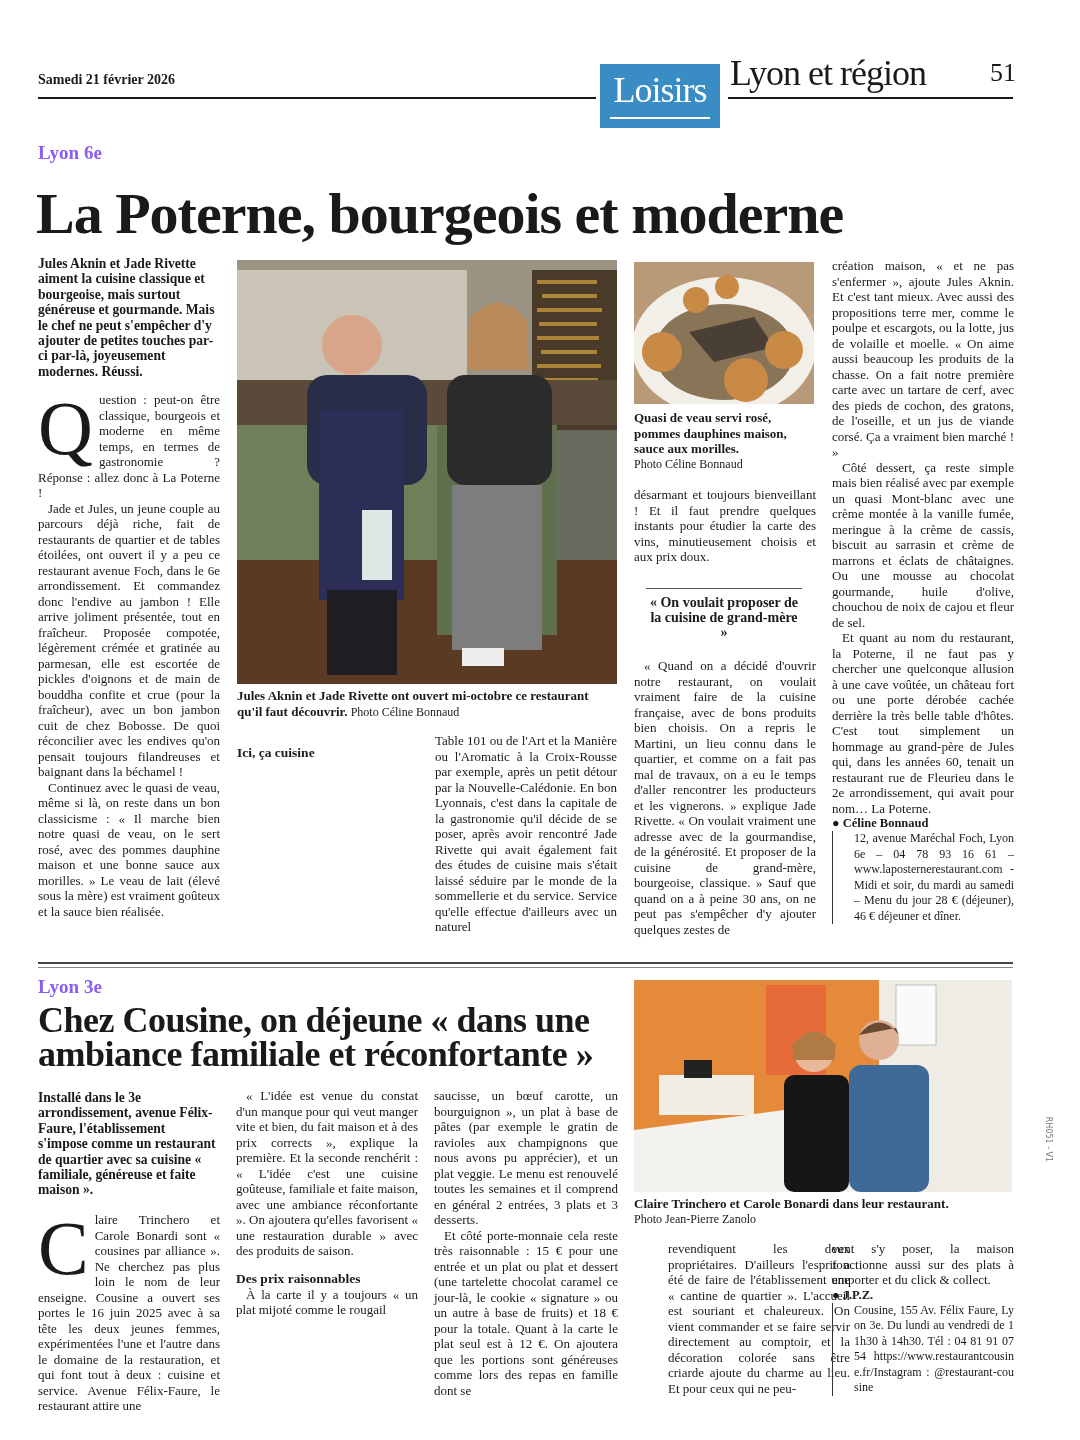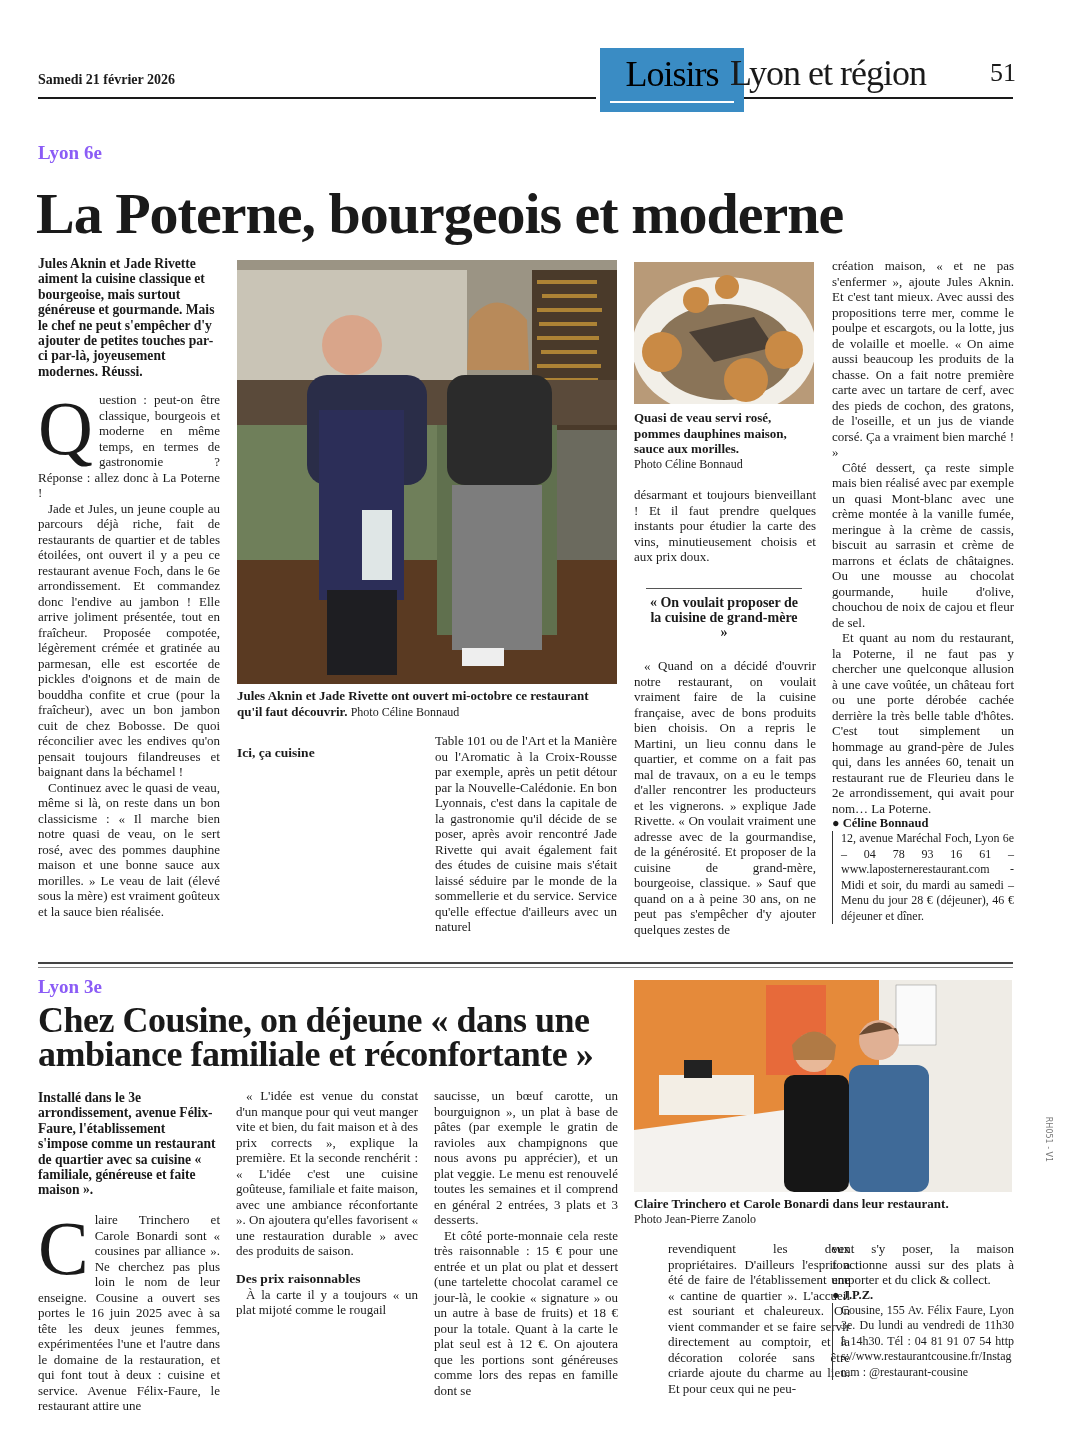--- a/index.html
+++ b/index.html
@@ -2,39 +2,39 @@
 <html><head>
 <meta charset="utf-8">
 <style>
   html,body{margin:0;padding:0;background:#fff;}
   body{width:1080px;height:1440px;position:relative;overflow:hidden;color:#1a1a1a;
        font-family:"DejaVu Serif",serif;}
   .abs{position:absolute;}
   
   .hdr-date{left:38px;top:72px;font:bold 14px "Liberation Serif",serif;}
   .hdr-line{top:97px;height:2px;background:#1a1a1a;}
-  .loisirs{left:600px;top:48px;width:144px;height:64px;background:#3a8cc4;color:#000000;
+  .loisirs{left:600px;top:64px;width:120px;height:64px;background:#3a8cc4;color:#ffffff;
            font:36px "Liberation Serif",serif;text-align:center;line-height:52px;letter-spacing:-1px;}
   .loisirs .ul{position:absolute;left:10px;right:10px;top:53px;height:2px;background:#fff;}
   .region{left:730px;top:52px;font:36px "Liberation Serif",serif;letter-spacing:-1px;}
   .pageno{left:990px;top:58px;font:26px "Liberation Serif",serif;}
   .kicker{color:#8b5cf6;font:bold 19px "Liberation Serif",serif;}
   .headline{font:bold 58px "Liberation Serif",serif;letter-spacing:-1px;line-height:60px;}
   .headline2{font:bold 36px "Liberation Serif",serif;letter-spacing:-.5px;line-height:34px;}
   .chapo{font:bold 13.6px "Liberation Serif",serif;line-height:15.4px;}
   .col{font:13px "Liberation Serif",serif;line-height:15.5px;text-align:justify;hyphens:auto;}
   .col p{margin:0;text-indent:10px;}
   .col p.noind{text-indent:0;}
   .drop{float:left;font:76px "Liberation Serif",serif;line-height:60px;margin:6px 6px 0 0;}
   .sub{font:bold 13.5px "Liberation Serif",serif;margin-top:12px;}
   .caption{font:bold 13px "Liberation Serif",serif;line-height:15.5px;}
   .credit{font:12px "Liberation Serif",serif;font-weight:normal;}
   .quote{font:bold 14px "Liberation Serif",serif;text-align:center;line-height:15px;
          border-top:1px solid #555;padding-top:6px;}
-  .info{border-left:1px solid #333;padding-left:8px;font:12px "Liberation Serif",serif;line-height:15.5px;}
+  .info{border-left:1px solid #333;padding-left:21px;font:12px "Liberation Serif",serif;line-height:15.5px;}
   .sig{font:bold 12.5px "Liberation Serif",serif;}
   .sep{left:38px;width:975px;height:2px;background:#444;}
   .sep2{left:38px;width:975px;height:1px;background:#888;}
   .photo{overflow:hidden;}
   .vert{left:1026px;top:1135px;font:8px "DejaVu Sans",sans-serif;color:#777;transform:rotate(90deg);}
 </style>
 </head>
 <body>
 
 <div class="abs hdr-date">Samedi 21 février 2026</div>

